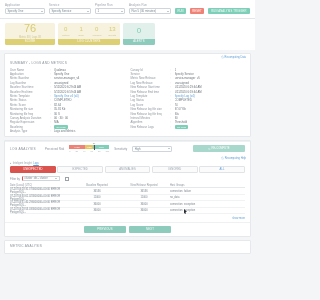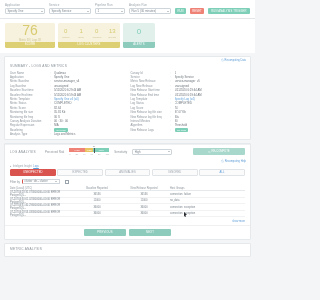--- a/index.html
+++ b/index.html
@@ -47,21 +47,21 @@
   
   .cards { background: #fff; padding: 4px 5px 5px 5px; display: flex; gap: 3px; }
   .card { border-radius: 1.5px; overflow: hidden; display: flex; flex-direction: column; }
   .card-body { display: flex; align-items: center; justify-content: center; flex: 1; }
   .card-foot {
     height: 6px; display: flex; align-items: center; justify-content: center;
     font-size: 2.7px; color: #fff; letter-spacing: .2px;
   }
   .card-score { width: 50px; }
   .card-score .card-body { background: #f6f2dd; flex-direction: column; height: 17px; }
-  .card-score .big { font-size: 14px; color: #d9cb72; line-height: 1; }
+  .card-score .big { font-size: 11px; color: #d9cb72; line-height: 1; }
   .card-score .sub { font-size: 2.6px; color: #cfc496; margin-top: 1.5px; }
   .card-score .card-foot { background: #ddcf74; }
 
   .card-logs { width: 62px; }
   .card-logs .card-body { background: #f6f2dd; height: 17px; flex-direction: column; padding-top: 2px; }
   .logs-nums { display: flex; width: 100%; }
   .logs-nums > div { flex: 1; text-align: center; font-size: 6px; color: #d9cb72; line-height: 1; }
   .logs-labels { display: flex; width: 100%; margin-top: 2px; }
   .logs-labels > div { flex: 1; text-align: center; font-size: 2.5px; color: #cfc496; }
   .card-logs .card-foot { background: #ddcf74; }

